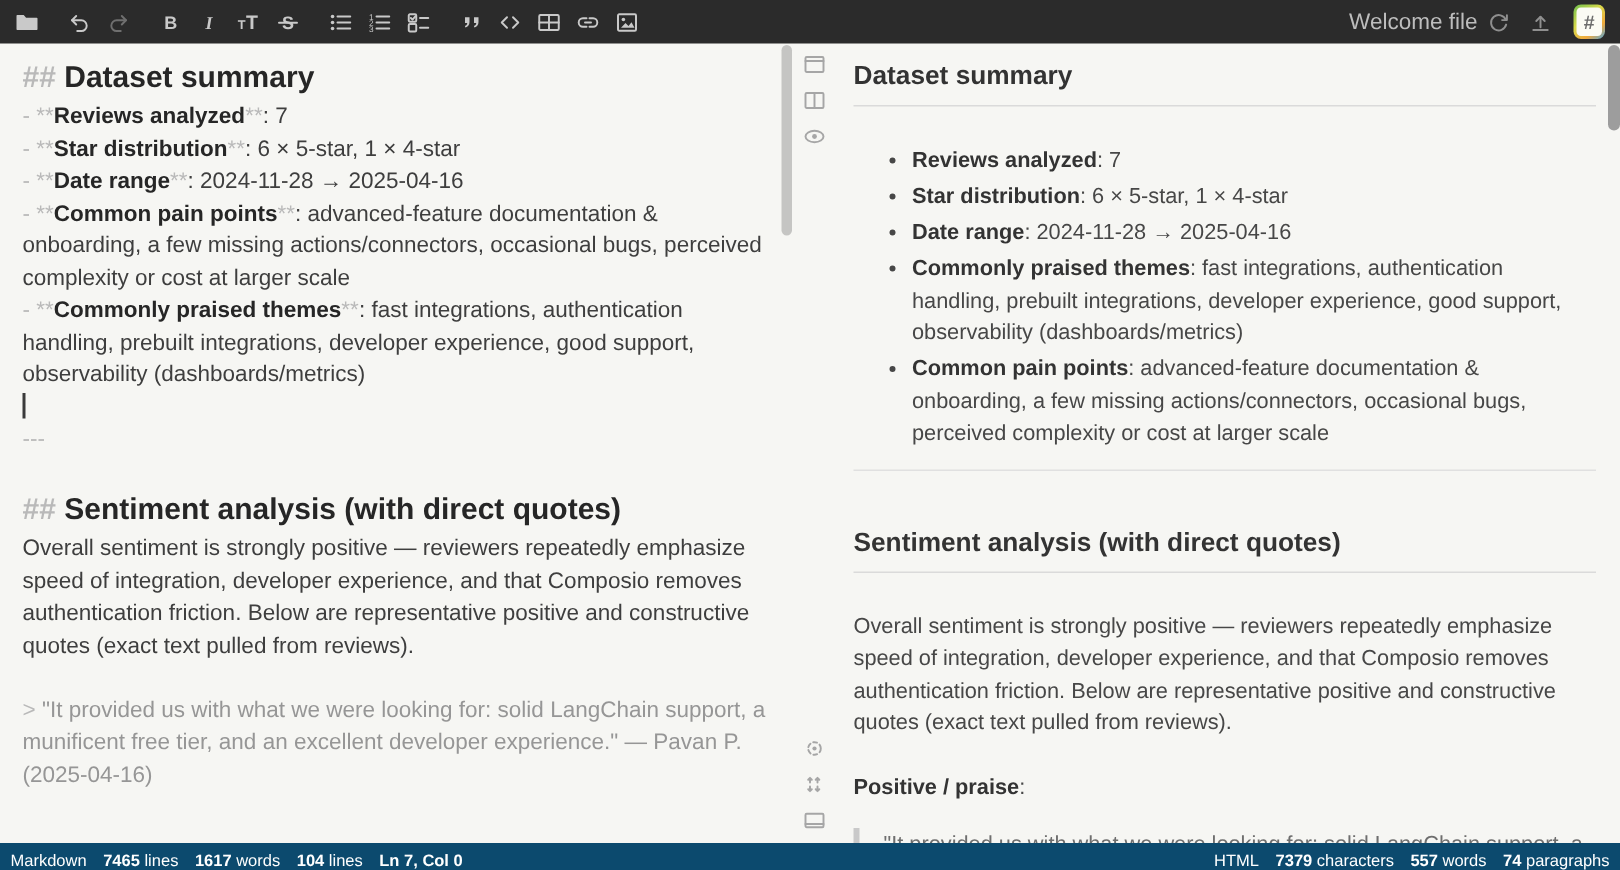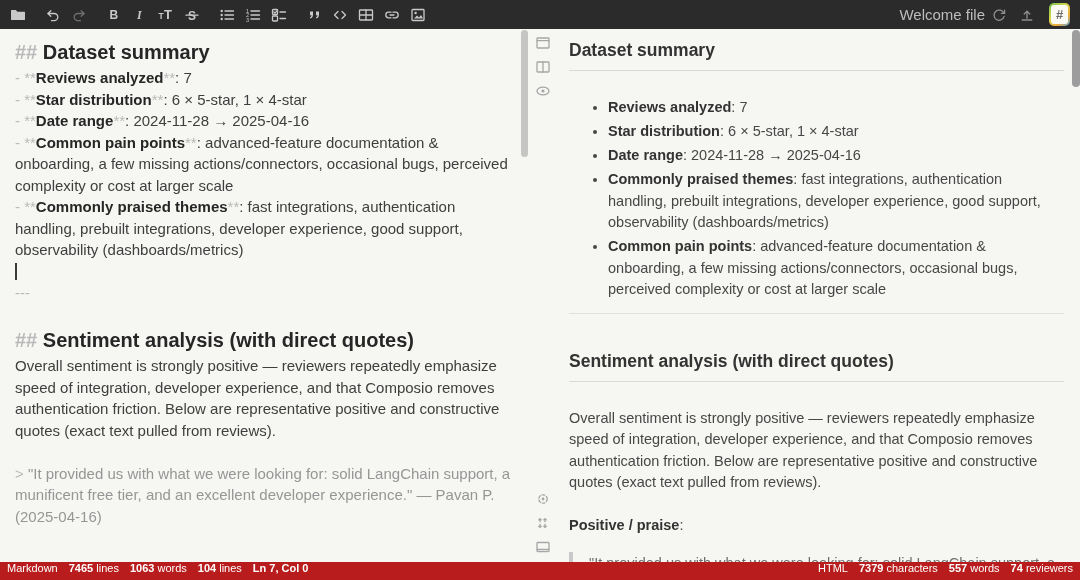--- a/index.html
+++ b/index.html
@@ -63,22 +63,22 @@
   .pv-p { margin: 26px 0 16px; }
   .pv-pb { margin: 21px 0 0; }
   .pv-pb b { color: #333; }
   .pv-quote { margin: 16px 0 0; border-left: 4px solid #c9c9c9; padding: 1px 8px 1px 16px;
               color: #6e6e6e; }
   .pv-scroll { position: absolute; top: 1px; right: 0; width: 8px; height: 57px;
                background: #9d9d9d; border-radius: 4px; }
 
   
   .statusbar { position: absolute; left: 0; right: 0; bottom: 0; height: 18px;
-               background: #b91c1c; color: #fff; font-size: 11px;
-               display: flex; align-items: flex-start; justify-content: space-between; padding: 0 7px; margin-top: 44px; }
+               background: #0c4a6e; color: #fff; font-size: 11px;
+               display: flex; align-items: flex-end; justify-content: space-between; padding: 0 7px; margin-top: 44px; }
   .sb-side { display: flex; align-items: center; gap: 11px; white-space: nowrap; }
   .sb-item b { font-weight: bold; }
 </style>
 </head>
 <body>
 
 <div class="app">
 
   <header class="toolbar">
     <div class="tb-left" id="tb-left">
@@ -336,25 +336,25 @@
         </div>
       <div class="pv-scroll"></div>
     </section>
 
   </div>
 
   <footer class="statusbar">
     <div class="sb-side" id="sb-left">
         <span class="sb-item"><span>Markdown</span></span>
         <span class="sb-item"><b>7465</b> <span>lines</span></span>
-        <span class="sb-item"><b>1063</b> <span>words</span></span>
+        <span class="sb-item"><b>1617</b> <span>words</span></span>
         <span class="sb-item"><b>104</b> <span>lines</span></span>
         <span class="sb-item"><b>Ln 7, Col 0</b></span>
       </div>
     <div class="sb-side" id="sb-right">
         <span class="sb-item"><span>HTML</span></span>
         <span class="sb-item"><b>7379</b> <span>characters</span></span>
         <span class="sb-item"><b>557</b> <span>words</span></span>
-        <span class="sb-item"><b>74</b> <span>reviewers</span></span>
+        <span class="sb-item"><b>74</b> <span>paragraphs</span></span>
       </div>
   </footer>
 
 </div>
 
 </body></html>

